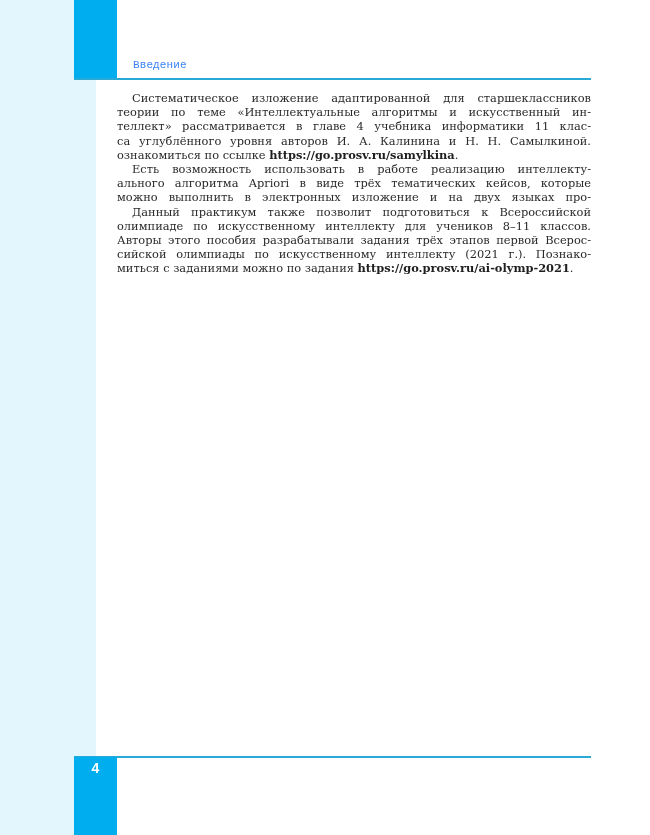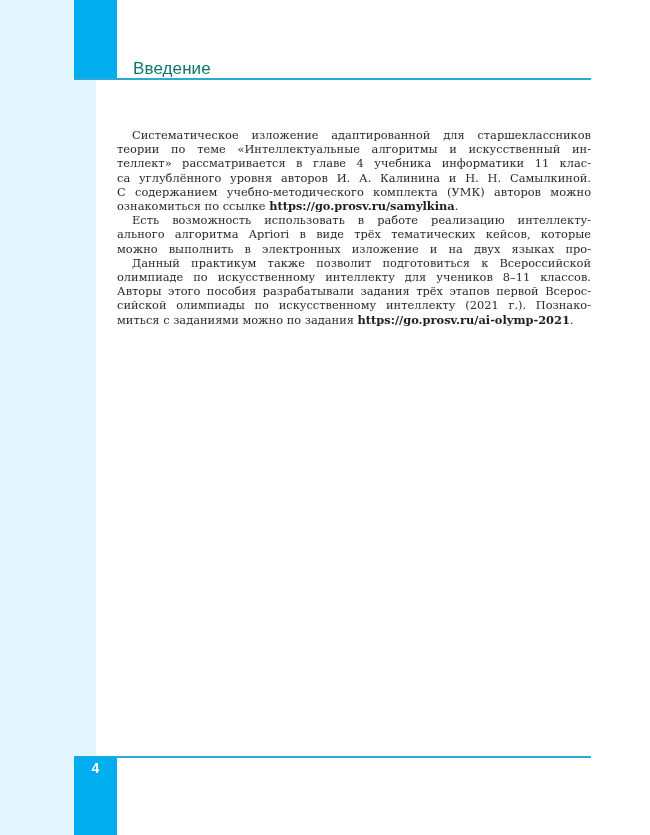--- a/index.html
+++ b/index.html
@@ -35,37 +35,36 @@
       left: 74px;
       top: 78px;
       width: 517px;
       height: 2px;
       background: #29a9d6;
     }
     .running-head {
       position: absolute;
       left: 133px;
       top: 59px;
-      font-family: Liberation Sans, sans-serif;
-      font-size: 17px;
-      color: #0f766e;
+      font-family: Liberation Mono, monospace;
+      font-size: 11px;
+      color: #3b82f6;
       letter-spacing: 0.1px;
     }
     .content {
       position: absolute;
       left: 117px;
       top: 91px;
       width: 474px;
       font-family: "DejaVu Serif", "Liberation Serif", serif;
       font-size: 11.4px;
       line-height: 14.2px;
       color: #2a2a2a;
       text-align: justify;
       hyphens: manual;
-      margin-top: 37px;
     }
     .content .line {
       display: block;
       text-align: justify;
       text-align-last: justify;
     }
     .content .line.last {
       text-align-last: left;
     }
     .content .indent {
@@ -111,21 +110,20 @@
 <div class="top-rule"></div>
 <div class="running-head">Введение</div>
 
 <div class="content">
 
   <div>
     <span class="line indent">Систематическое изложение адаптированной для старшеклассников</span>
     <span class="line">теории по теме «Интеллектуальные алгоритмы и искусственный ин-</span>
     <span class="line">теллект» рассматривается в главе 4 учебника информатики 11 клас-</span>
     <span class="line">са углублённого уровня авторов И. А. Калинина и Н. Н. Самылкиной.</span>
-    <span class="line">С содержанием учебно-методического комплекта (УМК) авторов можно</span>
     <span class="line last"><span>ознакомиться по ссылке </span><span class="link">https://go.prosv.ru/samylkina</span><span>.</span></span>
   </div>
 
   <div>
     <span class="line indent">Есть возможность использовать в работе реализацию интеллекту-</span>
     <span class="line">ального алгоритма Apriori в виде трёх тематических кейсов, которые</span>
     <span class="line">можно выполнить в электронных изложение и на двух языках про-</span>
   </div>
 
   <div>

